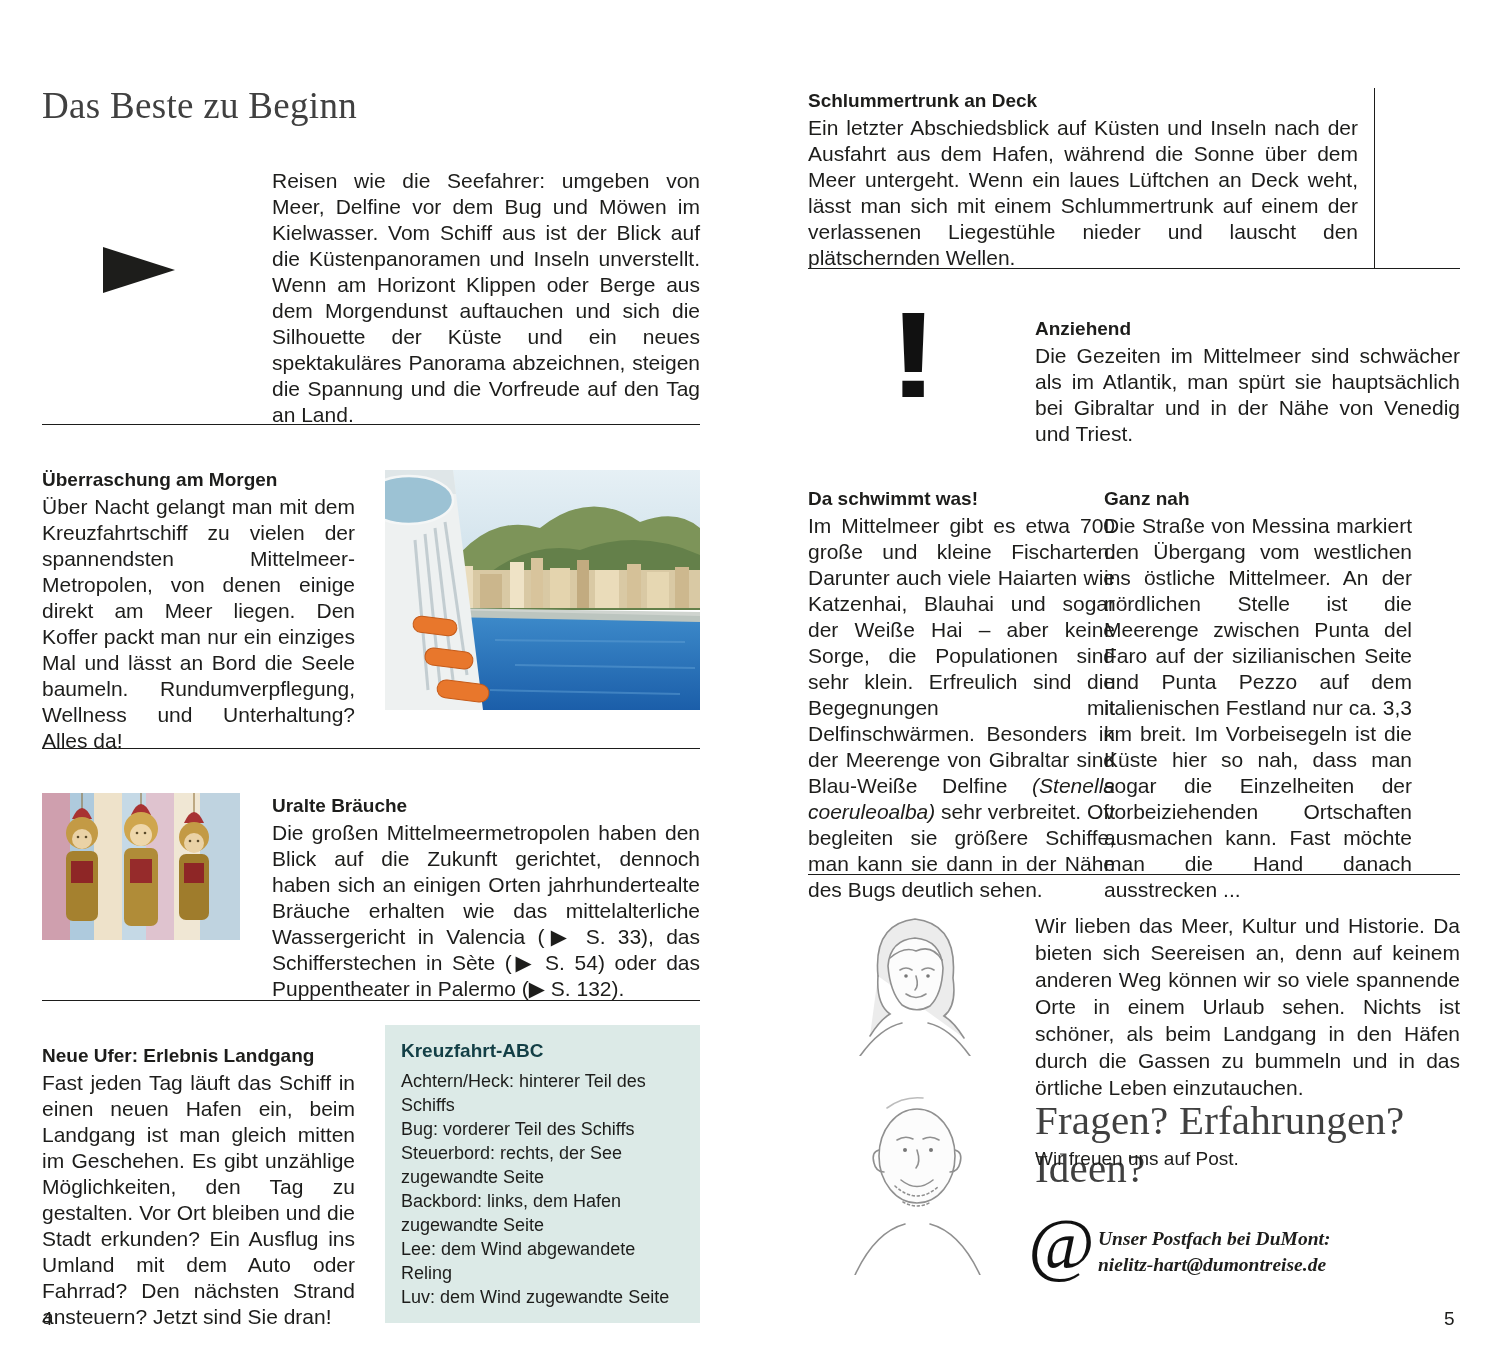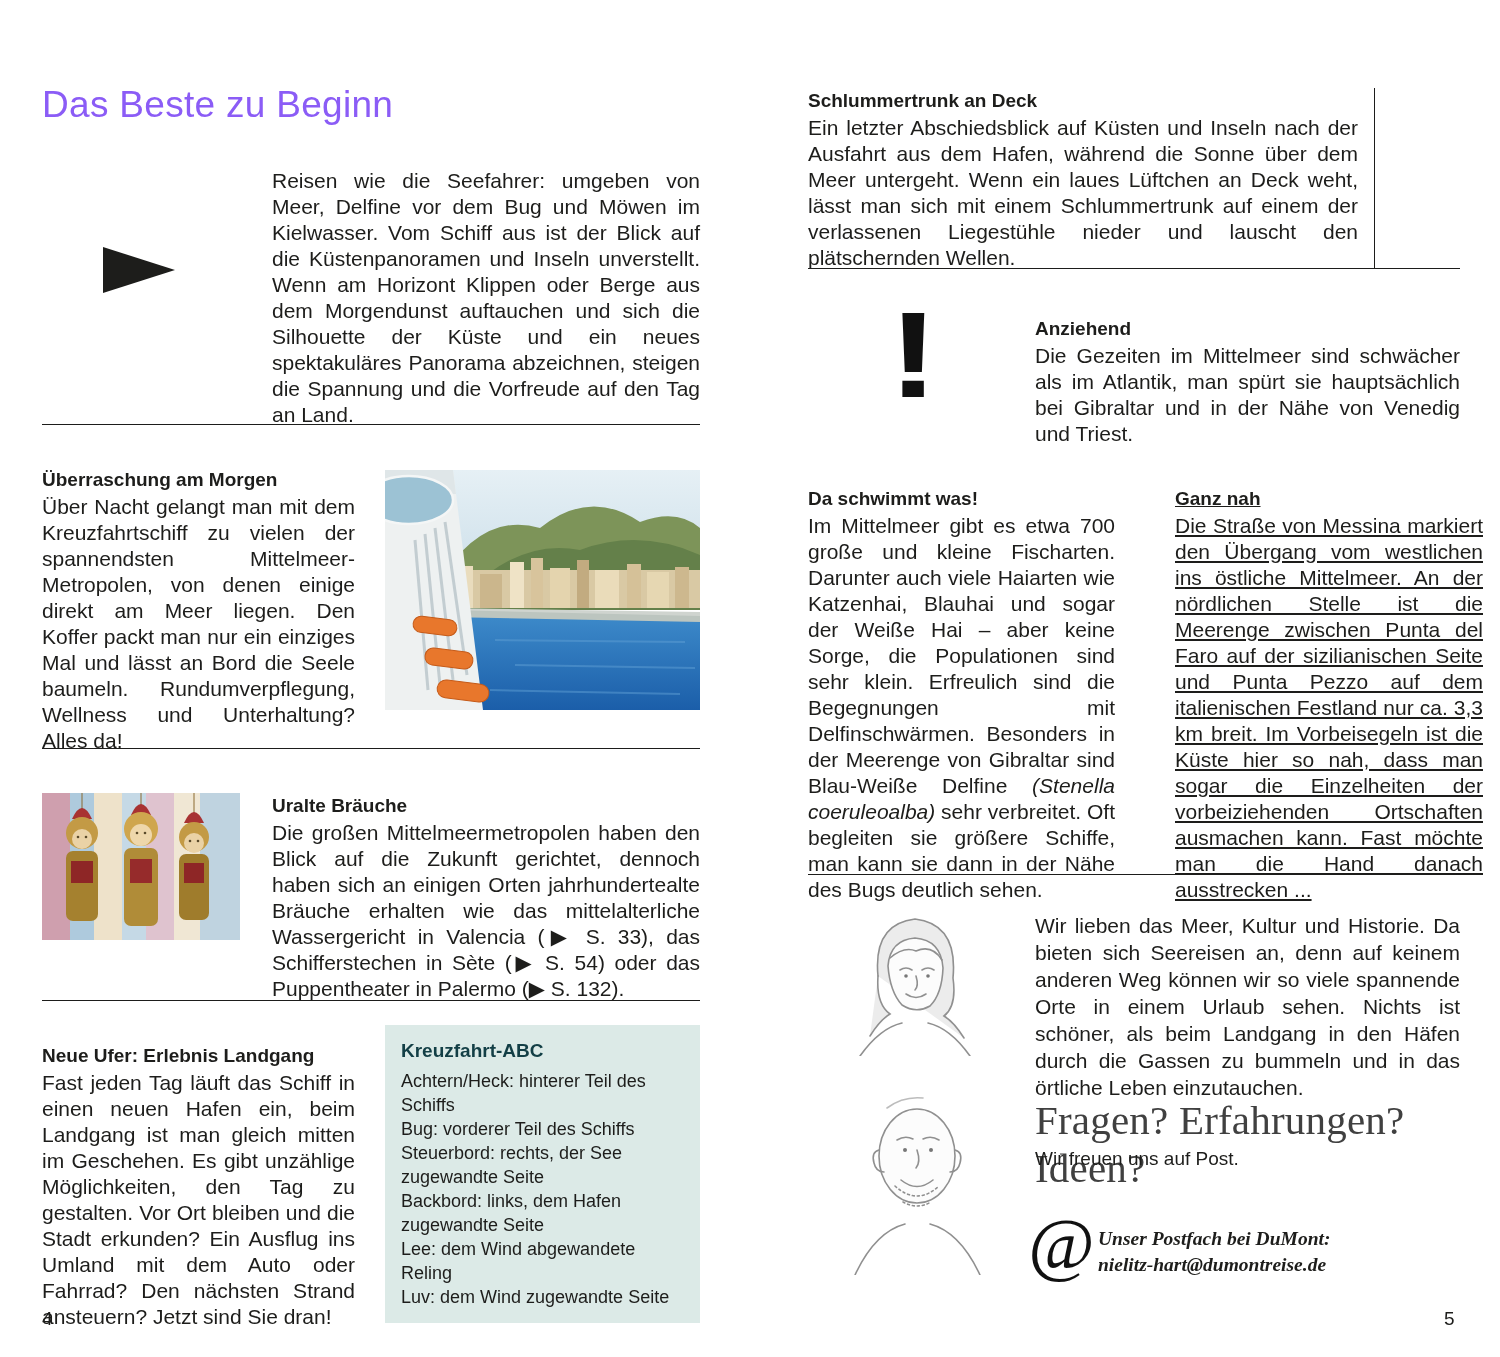--- a/index.html
+++ b/index.html
@@ -11,22 +11,22 @@
   }
   .abs { position:absolute; }
   .body {
     font-size:21px; line-height:26px; text-align:justify;
     hyphens:auto; -webkit-hyphens:auto;
   }
   .sec-h { font-size:19px; line-height:26px; font-weight:700; margin-bottom:1px; }
   .rule { border-top:1.6px solid #1d1d1b; height:0; }
   .vrule { border-left:1.6px solid #1d1d1b; width:0; }
   .serif-title {
-    font-family:Liberation Sans, sans-serif; font-weight:400;
-    font-size:37px; letter-spacing:0.3px; color:#8b5cf6;text-align:center;
+    font-family:Liberation Serif, serif; font-weight:400;
+    font-size:37px; letter-spacing:0.3px; color:#404040;text-align:center;
   }
   .tri {
     width:0; height:0;
     border-top:23px solid transparent; border-bottom:23px solid transparent;
     border-left:72px solid #1d1d1b;
   }
   .photo { display:block; }
   .abc-box {
     background:#dceae7; padding:13px 24px 14px 16px;
   }
@@ -202,21 +202,21 @@
   <div class="abs" style="left:1035px; top:316px; width:425px;">
     <div class="sec-h">Anziehend</div>
     <p class="body">Die Gezeiten im Mittelmeer sind schwächer als im Atlantik, man spürt sie hauptsächlich bei Gibraltar und in der Nähe von Venedig und Triest.</p>
   </div>
 
   <div class="abs" style="left:808px; top:486px; width:307px;">
     <div class="sec-h">Da schwimmt was!</div>
     <p class="body"><span>Im Mittelmeer gibt es etwa 700 große und kleine Fischarten. Darunter auch viele Haiarten wie Katzenhai, Blauhai und sogar der Weiße Hai – aber keine Sorge, die Populationen sind sehr klein. Erfreulich sind die Begegnungen mit Delfinschwärmen. Besonders in der Meerenge von Gibraltar sind Blau-Weiße Delfine </span><span class="it">(Stenella coeruleoalba)</span><span> sehr verbreitet. Oft begleiten sie größere Schiffe, man kann sie dann in der Nähe des Bugs deutlich sehen.</span></p>
   </div>
 
-  <div class="abs" style="left:1175px; top:486px; width:308px;text-decoration:underline;">
+  <div class="abs" style="left:1104px; top:486px; width:308px;">
     <div class="sec-h">Ganz nah</div>
     <p class="body">Die Straße von Messina markiert den Übergang vom westlichen ins östliche Mittelmeer. An der nördlichen Stelle ist die Meerenge zwischen Punta del Faro auf der sizilianischen Seite und Punta Pezzo auf dem italienischen Festland nur ca. 3,3 km breit. Im Vorbeisegeln ist die Küste hier so nah, dass man sogar die Einzelheiten der vorbeiziehenden Ortschaften ausmachen kann. Fast möchte man die Hand danach ausstrecken ...</p>
   </div>
 
   <div class="abs rule" style="left:808px; top:874px; width:652px;"></div>
 
   <div class="abs" style="left:840px; top:906px; width:150px; height:152px;">
     <svg viewBox="0 0 150 150" width="150" height="150" aria-hidden="true">
       <g fill="none" stroke="#909090" stroke-width="1.6" stroke-linecap="round">
         <path d="M38,70 Q33,18 75,13 Q118,18 113,72 Q117,100 104,110 Q114,116 124,132" fill="#ececec"></path>

